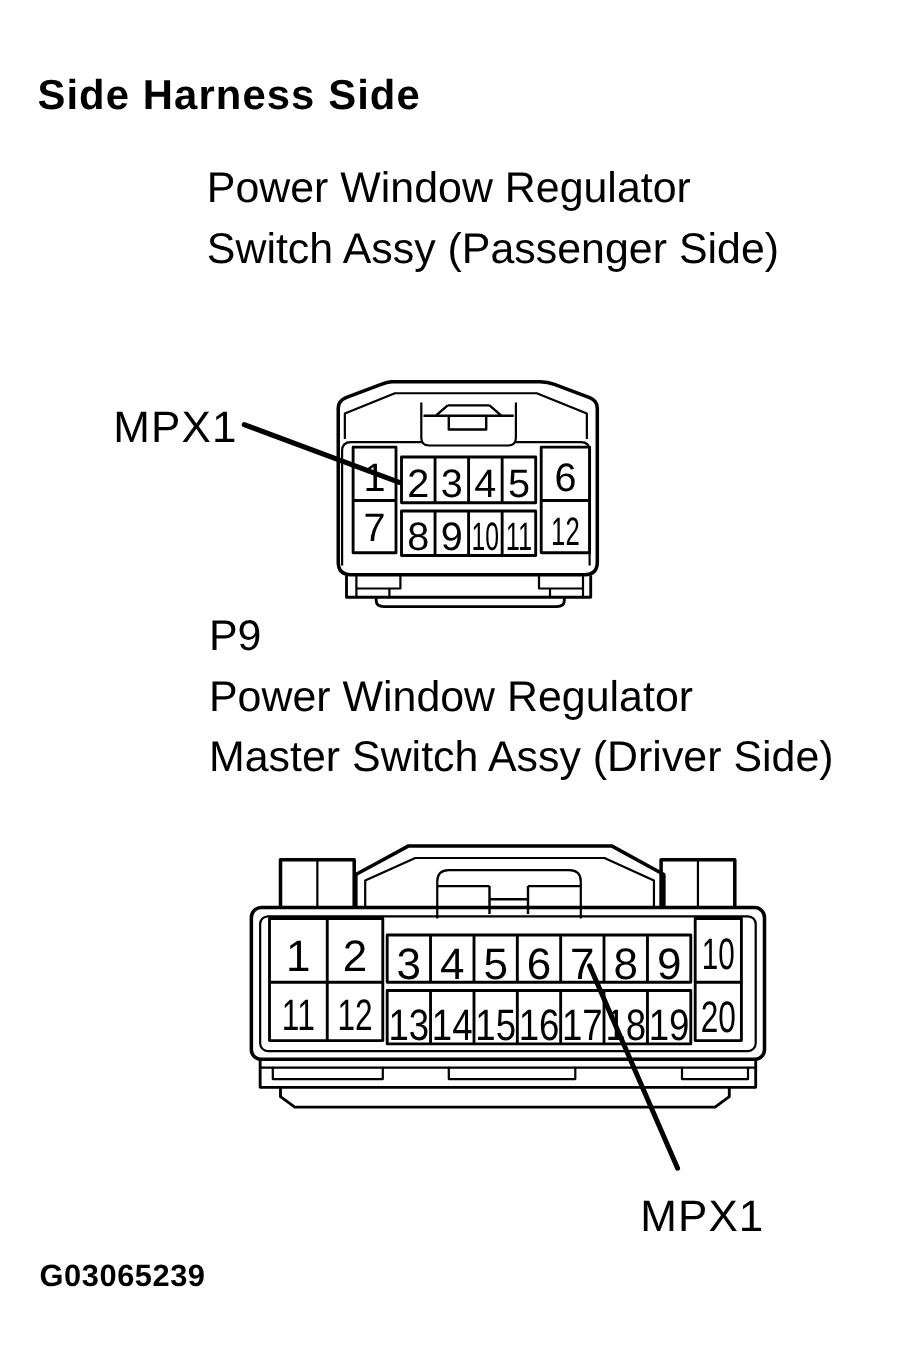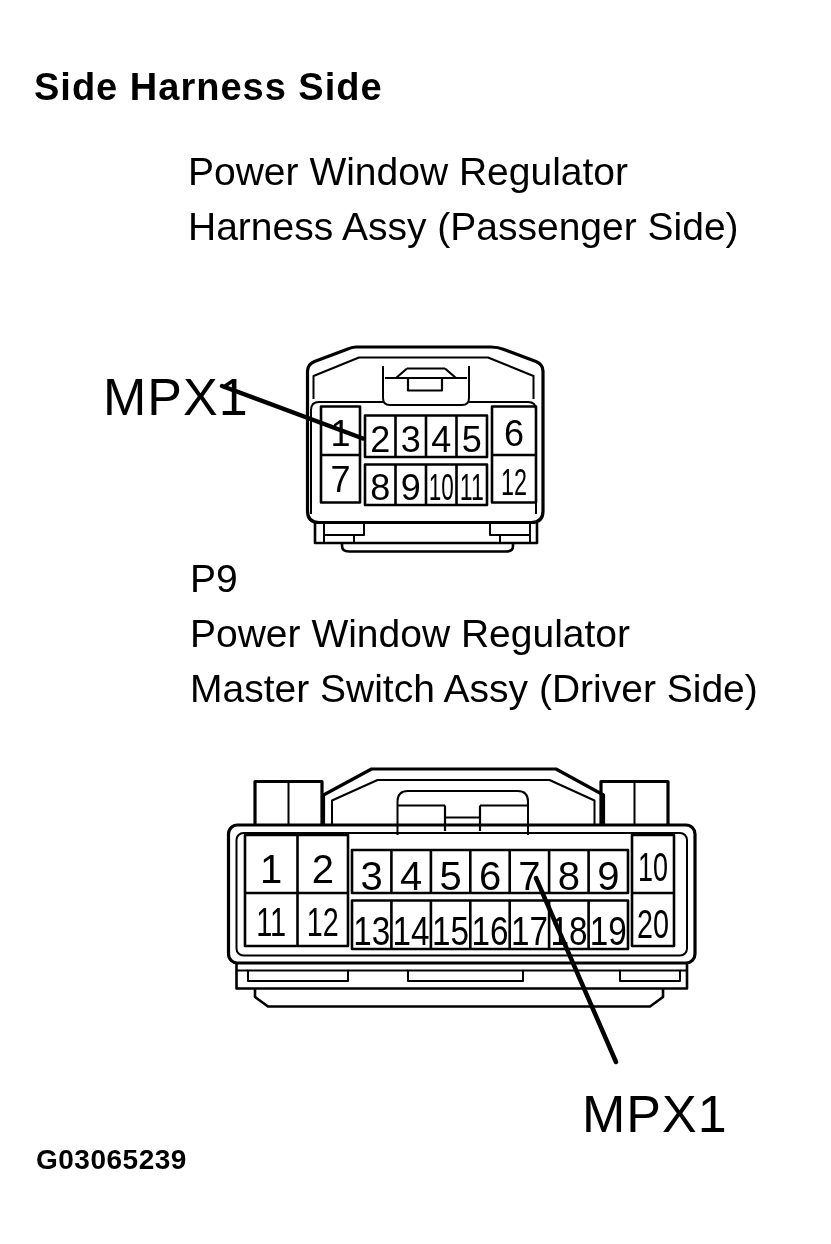--- a/index.html
+++ b/index.html
@@ -21,21 +21,21 @@
     font-size: 38px;
     font-weight: 700;
     letter-spacing: 1px;
   }
   .conn-label {
     font-size: 39px;
     line-height: 55px;
     font-weight: 400;
   }
   .callout {
-    font-size: 52px;
+    font-size: 40px;
     letter-spacing: 1px;
   }
   .figure-id {
     font-size: 28px;
     font-weight: 700;
     letter-spacing: 0.5px;
   }
   svg.lineart {
     position: absolute;
     left: 0; top: 0;
@@ -158,21 +158,21 @@
       <text class="pin-c2" x="653" y="938" text-anchor="middle" textLength="32" lengthAdjust="spacingAndGlyphs">20</text>
 
       <path class="leader" d="M536,878 L616,1062"></path>
     </g>
   </svg>
 
   <div class="abs page-title" style="left:34px; top:66px;">Side Harness Side</div>
 
   <div class="abs conn-label" style="left:188px; top:144px;">
     <div>Power Window Regulator</div>
-    <div>Harness Assy (Passenger Side)</div>
+    <div>Switch Assy (Passenger Side)</div>
   </div>
 
   <div class="abs callout" style="left:103px; top:367px;">MPX1</div>
 
   <div class="abs conn-label" style="left:190px; top:551px;">
     <div>P9</div>
     <div>Power Window Regulator</div>
     <div>Master Switch Assy (Driver Side)</div>
   </div>
 

